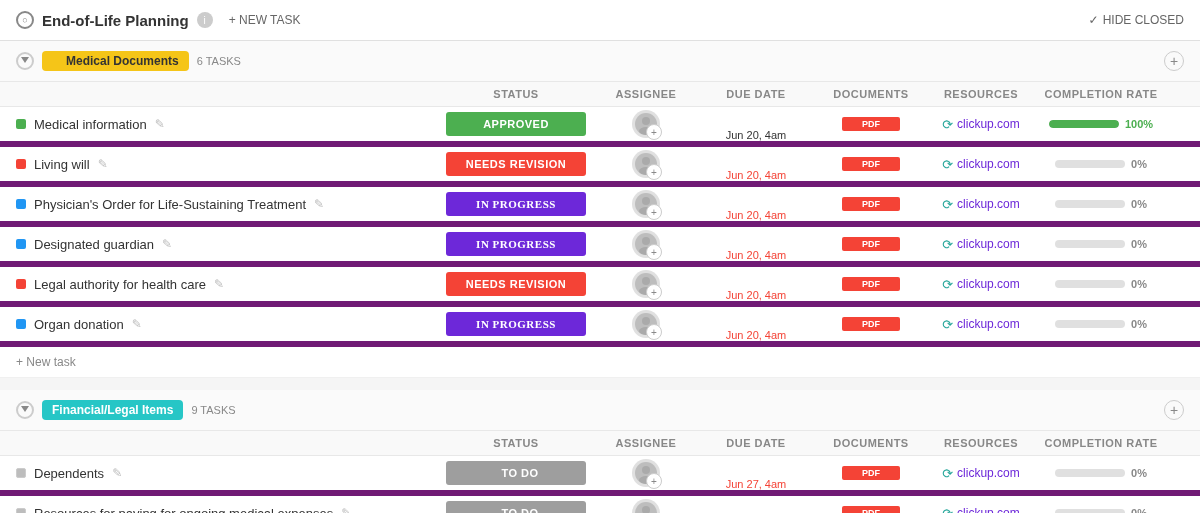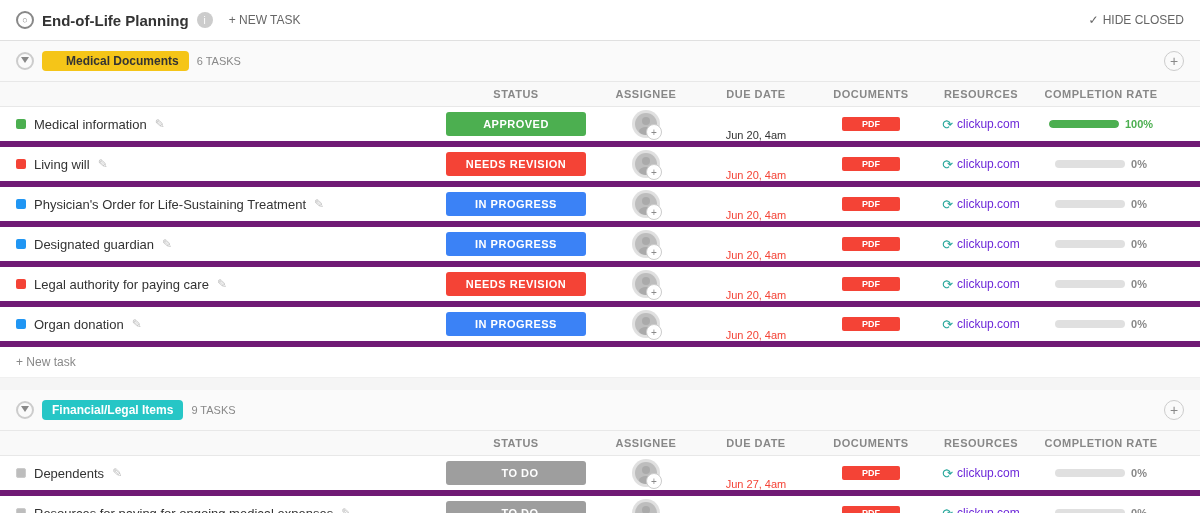--- a/index.html
+++ b/index.html
@@ -57,21 +57,21 @@
     .task-name { font-size: 13px; color: #333; }
     .edit-icon { color: #bbb; font-size: 12px; cursor: pointer; }
 
     .status-cell { display: flex; justify-content: center; }
     .status-badge {
       padding: 6px 12px; border-radius: 3px; font-size: 11px; font-weight: 700;
       letter-spacing: 0.5px; text-align: center; min-width: 140px; color: #fff;
     }
     .status-approved { background: #4caf50; }
     .status-needs-revision { background: #f44336; }
-    .status-in-progress { background: #3b82f6; }
+    .status-in-progress { background: #6d28d9; font-family: Liberation Serif, serif; }
     .status-todo { background: #9e9e9e; padding-left: 20px; }
 
     .assignee-cell { display: flex; justify-content: center; align-items: center; }
     .assignee-avatar { width: 28px; height: 28px; border-radius: 50%; background: #e0e0e0; display: flex; align-items: center; justify-content: center; position: relative; }
     .avatar-inner { width: 22px; height: 22px; border-radius: 50%; background: #bdbdbd; position: relative; overflow: hidden; }
     .add-avatar { width: 16px; height: 16px; border-radius: 50%; background: #fff; border: 1px solid #ccc; display: flex; align-items: center; justify-content: center; font-size: 10px; color: #888; position: absolute; bottom: -2px; right: -2px; }
 
     .due-date-cell { display: flex; justify-content: center; }
     .due-date { font-size: 11px; margin-top: 22px; }
     .due-date-overdue { color: #f44336; font-weight: 500; }
@@ -280,21 +280,21 @@
         <div class="progress-bar">
           <div class="progress-fill" style="width:0%"></div>
         </div>
         <span class="completion-pct pct-gray">0%</span>
       </div>
       <div></div>
     </div>
     <div class="task-row">
       <div class="task-name-cell">
         <span class="task-dot dot-red"></span>
-        <span class="task-name">Legal authority for paying care</span>
+        <span class="task-name">Legal authority for health care</span>
         <span class="edit-icon">✎</span>
       </div>
       <div class="status-cell">
         <span class="status-badge status-needs-revision">NEEDS REVISION</span>
       </div>
       <div class="assignee-cell">
         <div class="assignee-avatar">
           <div class="avatar-inner">
             <svg width="22" height="22" viewBox="0 0 22 22">
               <circle cx="11" cy="8" r="4" fill="#aaa"></circle>

